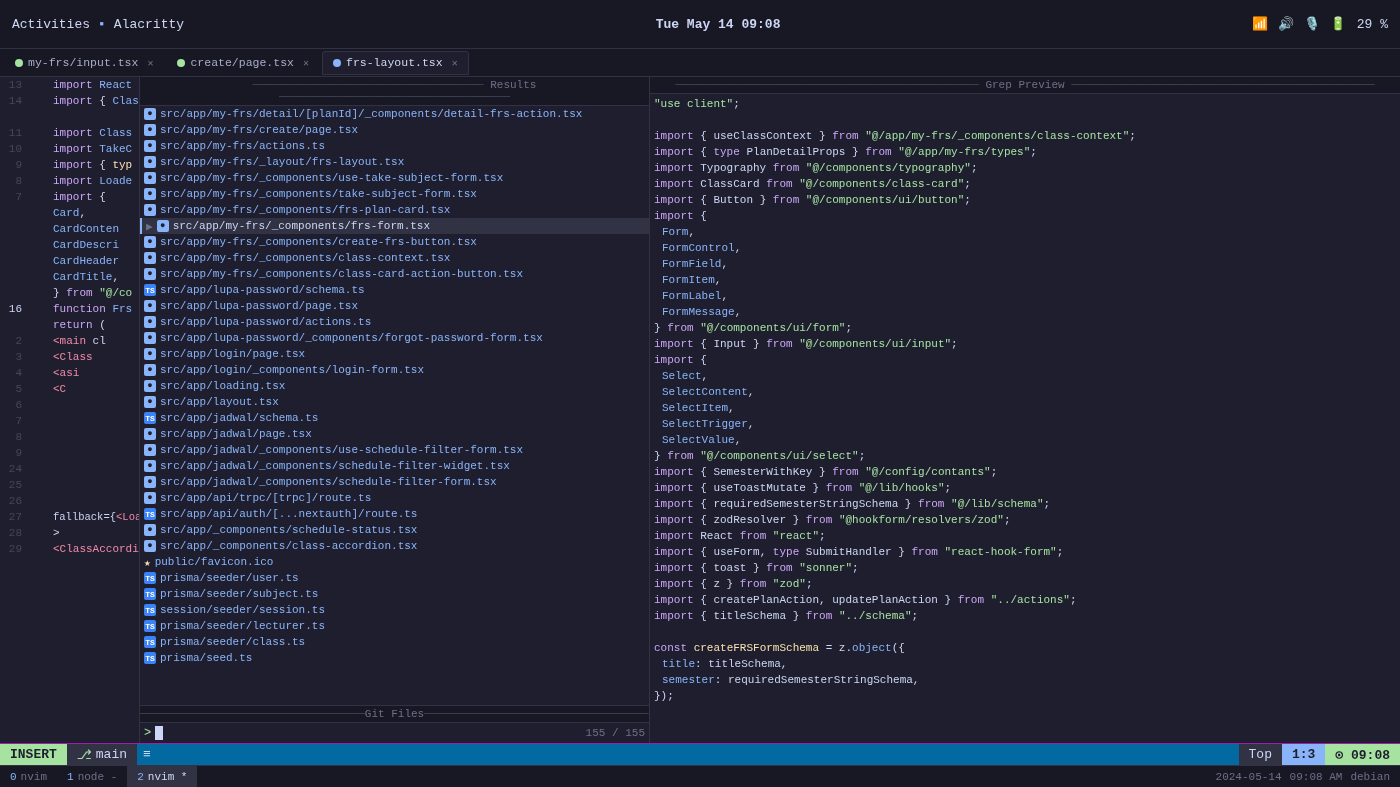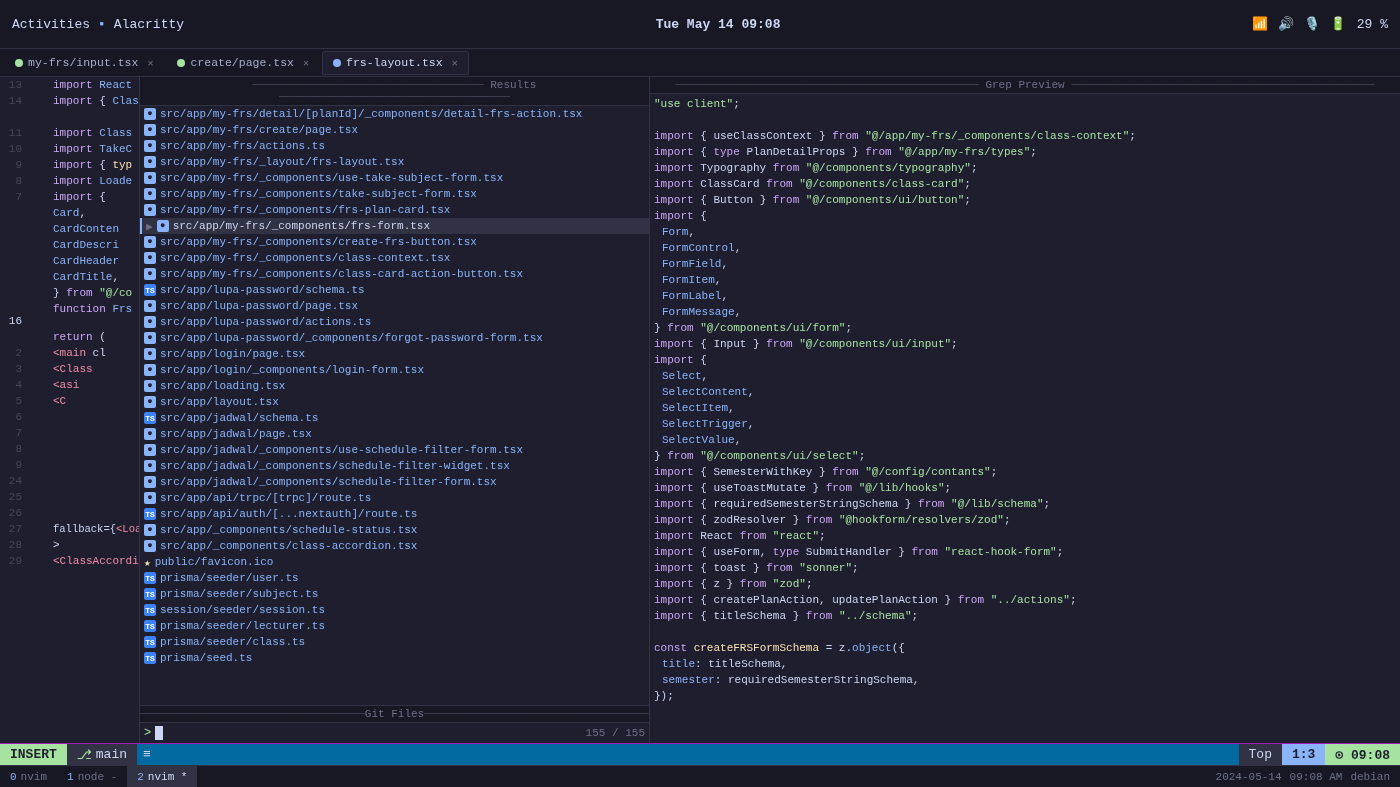--- a/index.html
+++ b/index.html
@@ -450,21 +450,21 @@
         </div>
       <div class="code-line">
           <span class="line-num"></span>
           <span class="line-content">  <span class="fn">CardTitle</span>,</span>
         </div>
       <div class="code-line">
           <span class="line-num"></span>
           <span class="line-content">} <span class="from-kw">from</span> <span class="str">"@/co</span></span>
         </div>
       <div class="code-line">
-          <span class="line-num" style="color:#cdd6f4;margin-top:12px;">16</span>
+          <span class="line-num" style="color:#cdd6f4;">16</span>
           <span class="line-content"><span class="kw">function</span> <span class="fn">Frs</span></span>
         </div>
       <div class="code-line">
           <span class="line-num"></span>
           <span class="line-content">  <span class="kw">return</span> (</span>
         </div>
       <div class="code-line">
           <span class="line-num">2</span>
           <span class="line-content">    <span class="tag">&lt;main</span> cl</span>
         </div>

